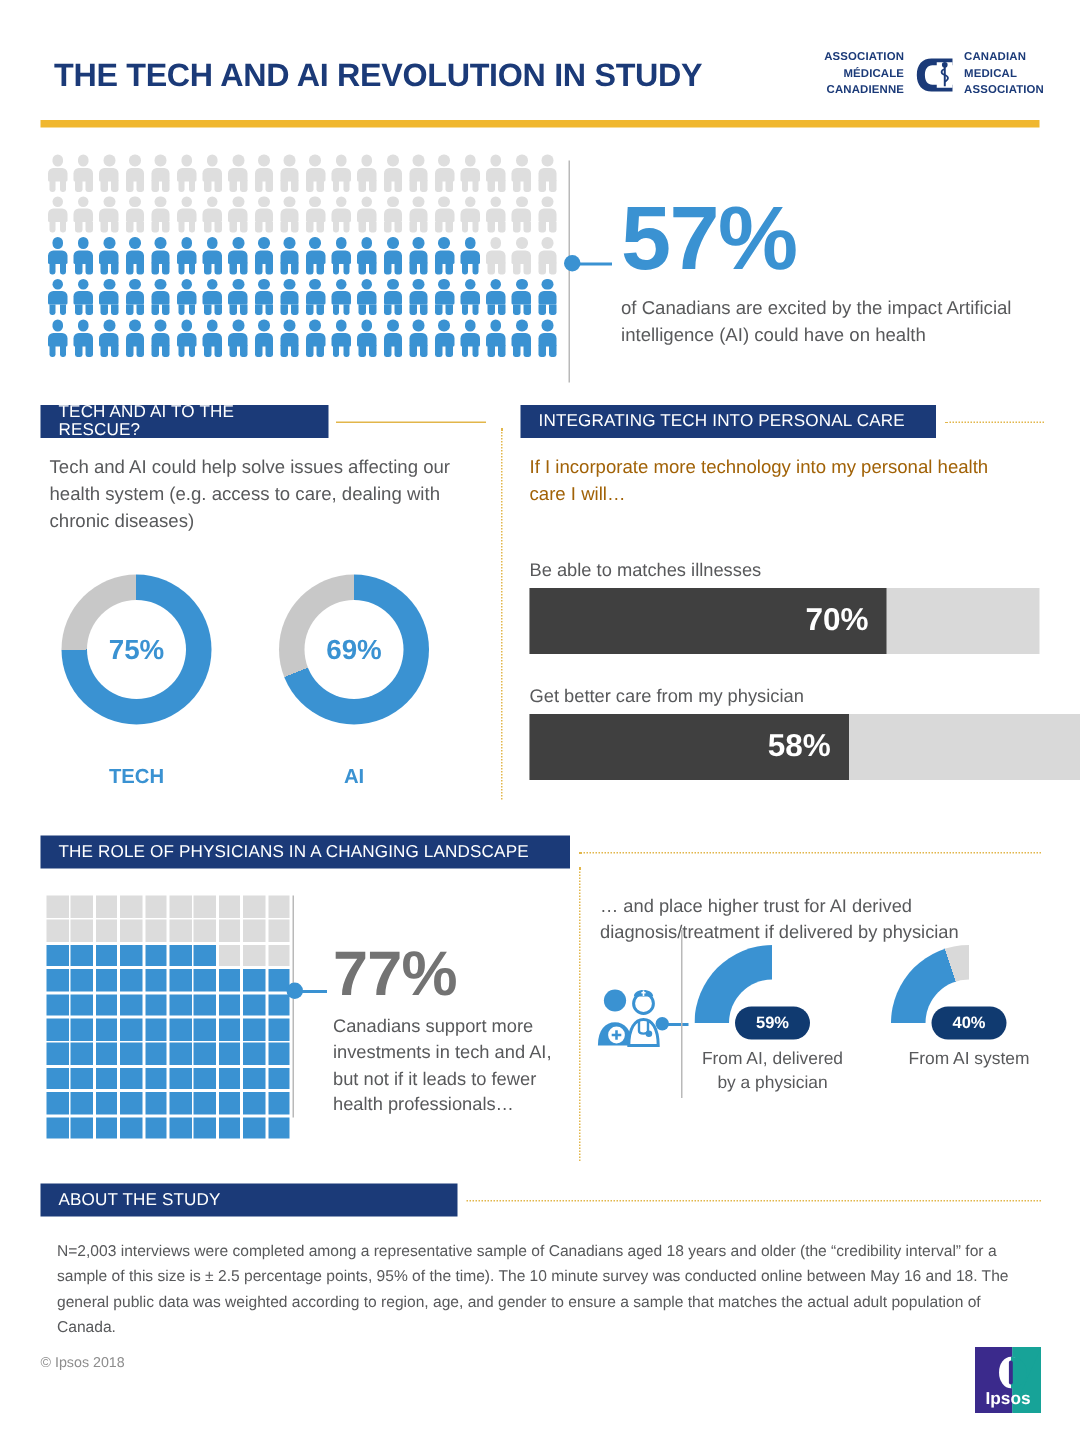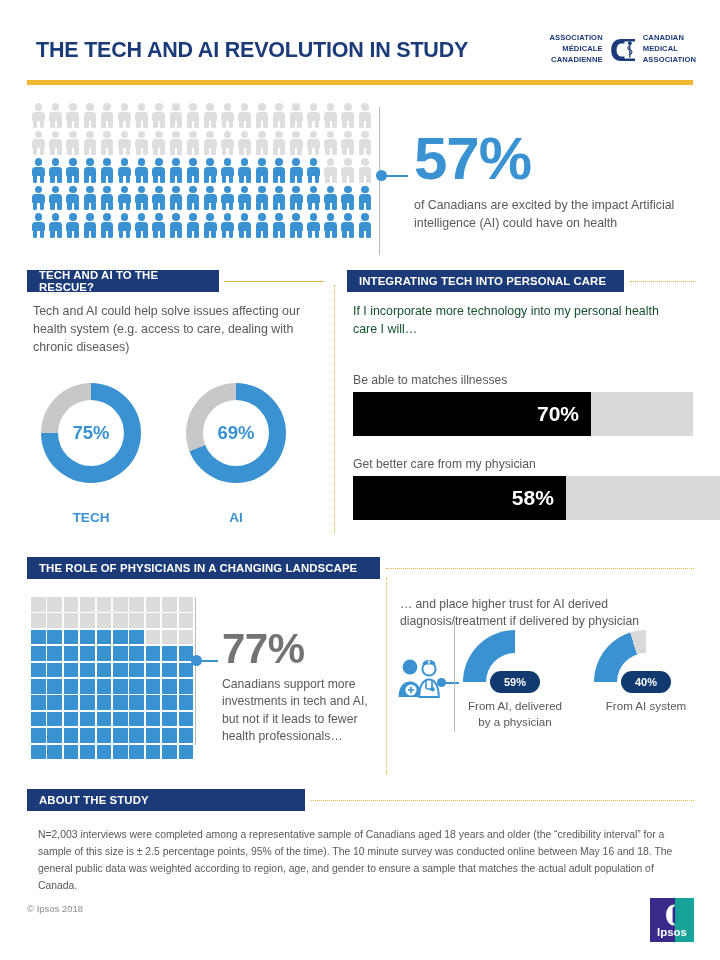--- a/index.html
+++ b/index.html
@@ -122,21 +122,21 @@
     color: #58595b;
     width: 278px;
   }
 
   
   .sec-bar {
     position: absolute;
     background: #1b3a78;
     color: #ffffff;
     font-size: 11.4px;
-    font-weight: bold;
+    font-weight: normal;
     letter-spacing: 0.1px;
     display: flex;
     align-items: center;
     padding: 0 12px;
     height: 22px;
   }
   .dotted-lead {
     position: absolute;
     height: 1px;
     border-top: 1.5px dotted #e2b64a;
@@ -188,21 +188,21 @@
     font-size: 12.2px;
     color: #58595b;
   }
   .bar-track {
     position: absolute;
     height: 44px;
     background: #d9d9d9;
   }
   .bar-fill {
     height: 44px;
-    background: #000000;
+    background: #404040;
     display: flex;
     align-items: center;
     justify-content: flex-end;
     color: #ffffff;
     font-size: 21px;
     font-weight: bold;
     padding-right: 12px;
   }
 
   
@@ -1010,21 +1010,21 @@
   <div class="donut" id="donut-ai" style="left: 186px; top: 383px; background: conic-gradient(rgb(58, 146, 210) 0deg, rgb(58, 146, 210) 248.4deg, rgb(200, 200, 200) 248.4deg, rgb(200, 200, 200) 360deg);">
     <div class="hole">69%</div>
   </div>
   <div class="donut-label" style="left:186px; top:510px;">AI</div>
 
   <div class="vdiv-dotted" style="left:334px; top:285px; height:248px;"></div>
 
   <div class="sec-bar" style="left:347px; top:270px; width:277px;">INTEGRATING TECH INTO PERSONAL CARE</div>
   <div class="dotted-lead" style="left:630px; top:281px; width:66px;"></div>
 
-  <div style="position:absolute; left:353px; top:303px; width:330px; font-size:12.4px; line-height:1.44; color:#14532d;">If I incorporate more technology into my personal health care I will…</div>
+  <div style="position:absolute; left:353px; top:303px; width:330px; font-size:12.4px; line-height:1.44; color:#a16207;">If I incorporate more technology into my personal health care I will…</div>
 
   <div class="bar-label" style="left:353px; top:373px;">Be able to matches illnesses</div>
   <div class="bar-track" style="left:353px; top:392px; width:340px;">
     <div class="bar-fill" id="bar-fill-0" style="width: 70%;">70%</div>
   </div>
 
   <div class="bar-label" style="left:353px; top:457px;">Get better care from my physician</div>
   <div class="bar-track" style="left:353px; top:476px; width:367px;">
     <div class="bar-fill" id="bar-fill-1" style="width: 58%;">58%</div>
   </div>

